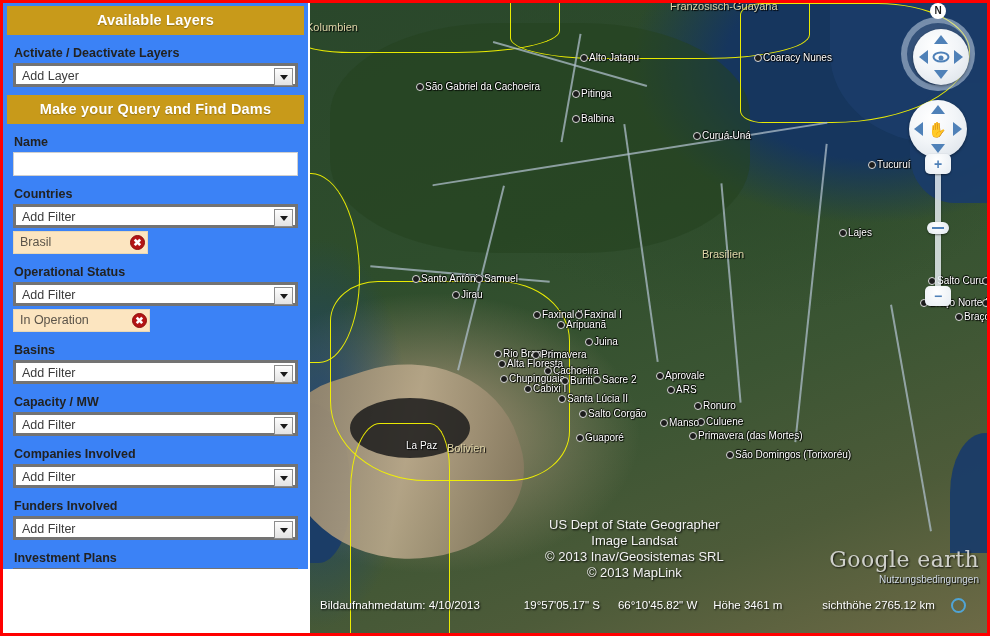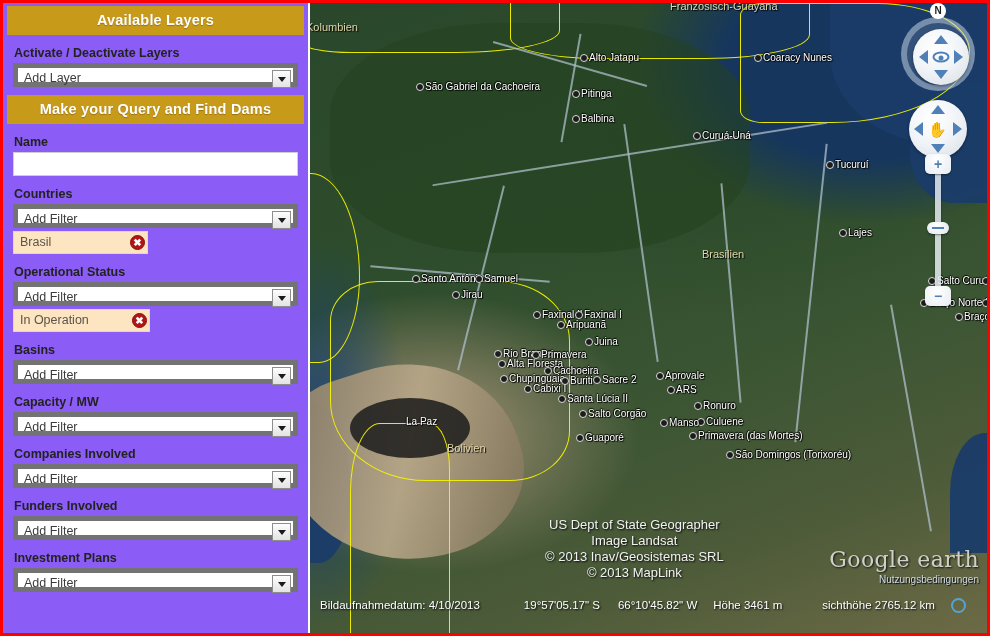--- a/index.html
+++ b/index.html
@@ -14,22 +14,22 @@
     width: 990px; height: 636px;
     border: 3px solid #ff0000;
     background: #ffffff;
     overflow: hidden;
   }
 
   
   #sidebar {
     position: absolute;
     left: 0; top: 0;
-    width: 305px; height: 630px;
-    background: #8b5cf6;
+    width: 305px; height: 566px;
+    background: #3b82f6;
     overflow: hidden;
   }
   .panel-header {
     background: #c89a1a;
     color: #ffffff;
     font-weight: bold;
     font-size: 14.5px;
     text-align: center;
     padding: 6px 0 7px 0;
     text-shadow: 0 1px 1px rgba(0,0,0,0.25);
@@ -43,21 +43,21 @@
     font-size: 12.5px;
     color: #222222;
     font-weight: bold;
     margin: 11px 0 3px 1px;
   }
 
   .select-row {
     position: relative;
     width: 100%;
     height: 24px;
-    border: 5px solid #737373;
+    border: 3px solid #737373;
     background: #ffffff;
     text-align: right;
   }
   .select-row .sel-text {
     position: absolute;
     left: 6px; top: 3px;
     font-size: 12.5px;
     color: #3b3b3b;
   }
   .select-row .sel-arrow {
@@ -520,30 +520,30 @@
     <div class="river" style="left:600px; top:300px; width:2px; height:230px; transform:rotate(-10deg);"></div>
     <div class="river" style="left:260px; top:30px; width:2px; height:110px; transform:rotate(10deg);"></div>
     <div class="river" style="left:180px; top:60px; width:160px; height:2px; transform:rotate(16deg);"></div>
     <div class="river" style="left:60px; top:270px; width:180px; height:2px; transform:rotate(5deg);"></div>
 
     <div class="label-country" style="left:-4px; top:18px;">Kolumbien</div>
     <div class="label-country" style="left:360px; top:-3px;">Französisch-Guayana</div>
     <div class="label-country" style="left:392px; top:245px;">Brasilien</div>
     <div class="label-country" style="left:137px; top:439px;">Bolivien</div>
 
-    <div class="label-plain" style="left:84px; top:413px;padding-left:12px;">La Paz</div>
+    <div class="label-plain" style="left:84px; top:437px;padding-left:12px;">La Paz</div>
 
     <div id="dam-layer">
         <div class="marker" style="left: 106px; top: 79px;"><span class="dot"></span><span>São Gabriel da Cachoeira</span></div>
         <div class="marker" style="left: 270px; top: 50px;"><span class="dot"></span><span>Alto Jatapu</span></div>
         <div class="marker" style="left: 262px; top: 86px;"><span class="dot"></span><span>Pitinga</span></div>
         <div class="marker" style="left: 262px; top: 111px;"><span class="dot"></span><span>Balbina</span></div>
         <div class="marker" style="left: 444px; top: 50px;"><span class="dot"></span><span>Coaracy Nunes</span></div>
         <div class="marker" style="left: 383px; top: 128px;"><span class="dot"></span><span>Curuá-Uná</span></div>
-        <div class="marker" style="left: 476px; top: 157px; padding-left: 40px;"><span class="dot"></span><span>Tucuruí</span></div>
+        <div class="marker" style="left: 518px; top: 157px; padding-left: 40px;"><span class="dot"></span><span>Tucuruí</span></div>
         <div class="marker" style="left: 529px; top: 225px;"><span class="dot"></span><span>Lajes</span></div>
         <div class="marker" style="left: 102px; top: 271px;"><span class="dot"></span><span>Santo Antônio</span></div>
         <div class="marker" style="left: 165px; top: 271px;"><span class="dot"></span><span>Samuel</span></div>
         <div class="marker" style="left: 142px; top: 287px;"><span class="dot"></span><span>Jirau</span></div>
         <div class="marker" style="left: 223px; top: 307px;"><span class="dot"></span><span>Faxinal II</span></div>
         <div class="marker" style="left: 265px; top: 307px;"><span class="dot"></span><span>Faxinal I</span></div>
         <div class="marker" style="left: 247px; top: 317px;"><span class="dot"></span><span>Aripuanã</span></div>
         <div class="marker" style="left: 275px; top: 334px;"><span class="dot"></span><span>Juina</span></div>
         <div class="marker" style="left: 618px; top: 273px;"><span class="dot"></span><span>Salto Curuá</span></div>
         <div class="marker" style="left: 672px; top: 273px;"><span class="dot"></span></div>

